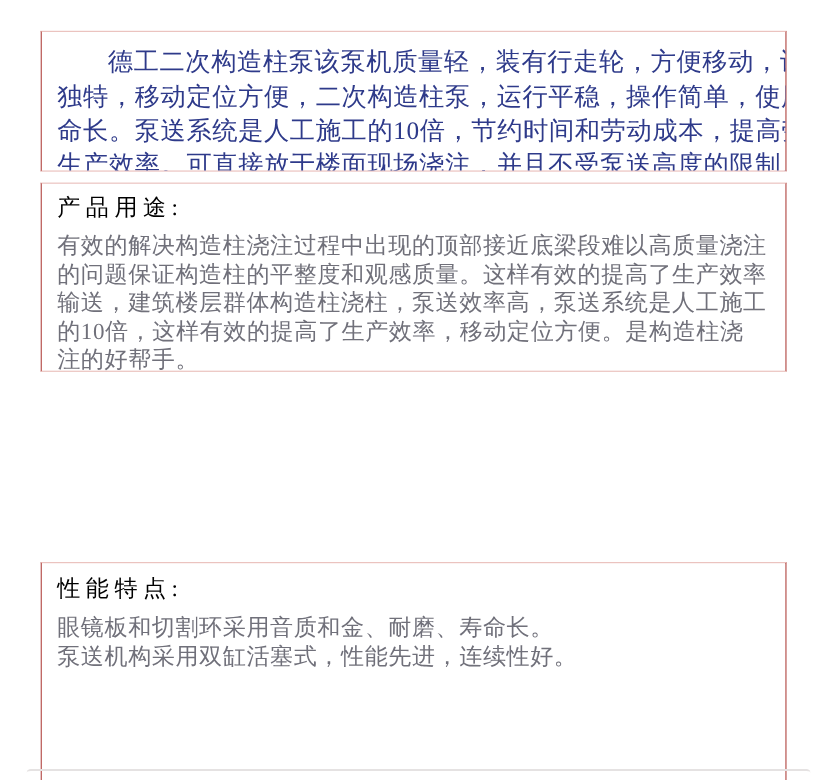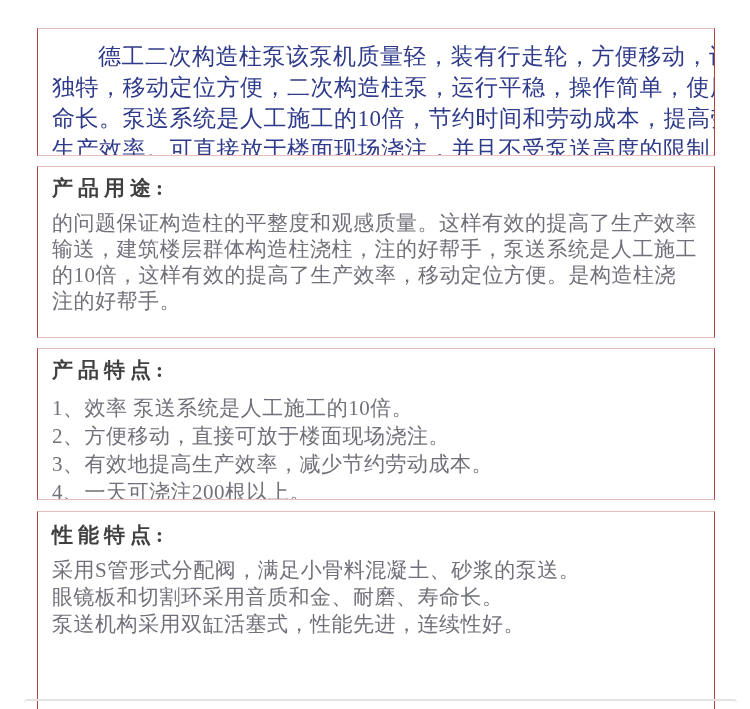--- a/index.html
+++ b/index.html
@@ -28,22 +28,22 @@
   }
   .box-intro   { top: 28px;  height: 128px; padding: 12px 14px 0 14px; }
   .box-usage   { top: 166px; height: 172px; padding: 8px 14px 0 14px; }
   .box-feature { top: 348px; height: 152px; padding: 8px 14px 0 14px; }
   .box-perf    { top: 511px; height: 225px; padding: 10px 14px 0 14px; }
 
   .section-heading {
     margin: 0 0 9px 0;
     font-size: 21px;
     line-height: 26px;
-    font-weight: bold;
-    color: #404040;
+    font-weight: normal;
+    color: #000000;
     letter-spacing: 5px;
     white-space: nowrap;
   }
   .box-feature .section-heading { margin-bottom: 11px; }
 
   .intro-lines .text-line {
     font-size: 23px;
     line-height: 31px;
     color: #2e3a8a;
     letter-spacing: 0.5px;
@@ -81,41 +81,32 @@
         <div class="text-line">德工二次构造柱泵该泵机质量轻，装有行走轮，方便移动，设计</div>
         <div class="text-line">独特，移动定位方便，二次构造柱泵，运行平稳，操作简单，使用寿</div>
         <div class="text-line">命长。泵送系统是人工施工的10倍，节约时间和劳动成本，提高劳动</div>
         <div class="text-line">生产效率。可直接放于楼面现场浇注，并且不受泵送高度的限制。</div>
       </div>
   </div>
 
   <div class="box box-usage">
     <h2 class="section-heading">产品用途:</h2>
     <div class="body-lines">
+        <div class="text-line">有效的解决构造柱浇注过程中出现的顶部接近底梁段难以高质量浇注</div>
         <div class="text-line">的问题保证构造柱的平整度和观感质量。这样有效的提高了生产效率</div>
-        <div class="text-line">输送，建筑楼层群体构造柱浇柱，注的好帮手，泵送系统是人工施工</div>
+        <div class="text-line">输送，建筑楼层群体构造柱浇柱，泵送效率高，泵送系统是人工施工</div>
         <div class="text-line">的10倍，这样有效的提高了生产效率，移动定位方便。是构造柱浇</div>
         <div class="text-line">注的好帮手。</div>
       </div>
   </div>
 
-  <div class="box box-feature">
-    <h2 class="section-heading">产品特点:</h2>
-    <div class="body-lines">
-        <div class="text-line">1、效率 泵送系统是人工施工的10倍。</div>
-        <div class="text-line">2、方便移动，直接可放于楼面现场浇注。</div>
-        <div class="text-line">3、有效地提高生产效率，减少节约劳动成本。</div>
-        <div class="text-line">4、一天可浇注200根以上。</div>
-      </div>
-  </div>
 
   <div class="box box-perf">
     <h2 class="section-heading">性能特点:</h2>
     <div class="body-lines">
-        <div class="text-line">采用S管形式分配阀，满足小骨料混凝土、砂浆的泵送。</div>
         <div class="text-line">眼镜板和切割环采用音质和金、耐磨、寿命长。</div>
         <div class="text-line">泵送机构采用双缸活塞式，性能先进，连续性好。</div>
       </div>
   </div>
 
   <div class="bottom-divider"></div>
 
 </div>
 
 </body></html>

